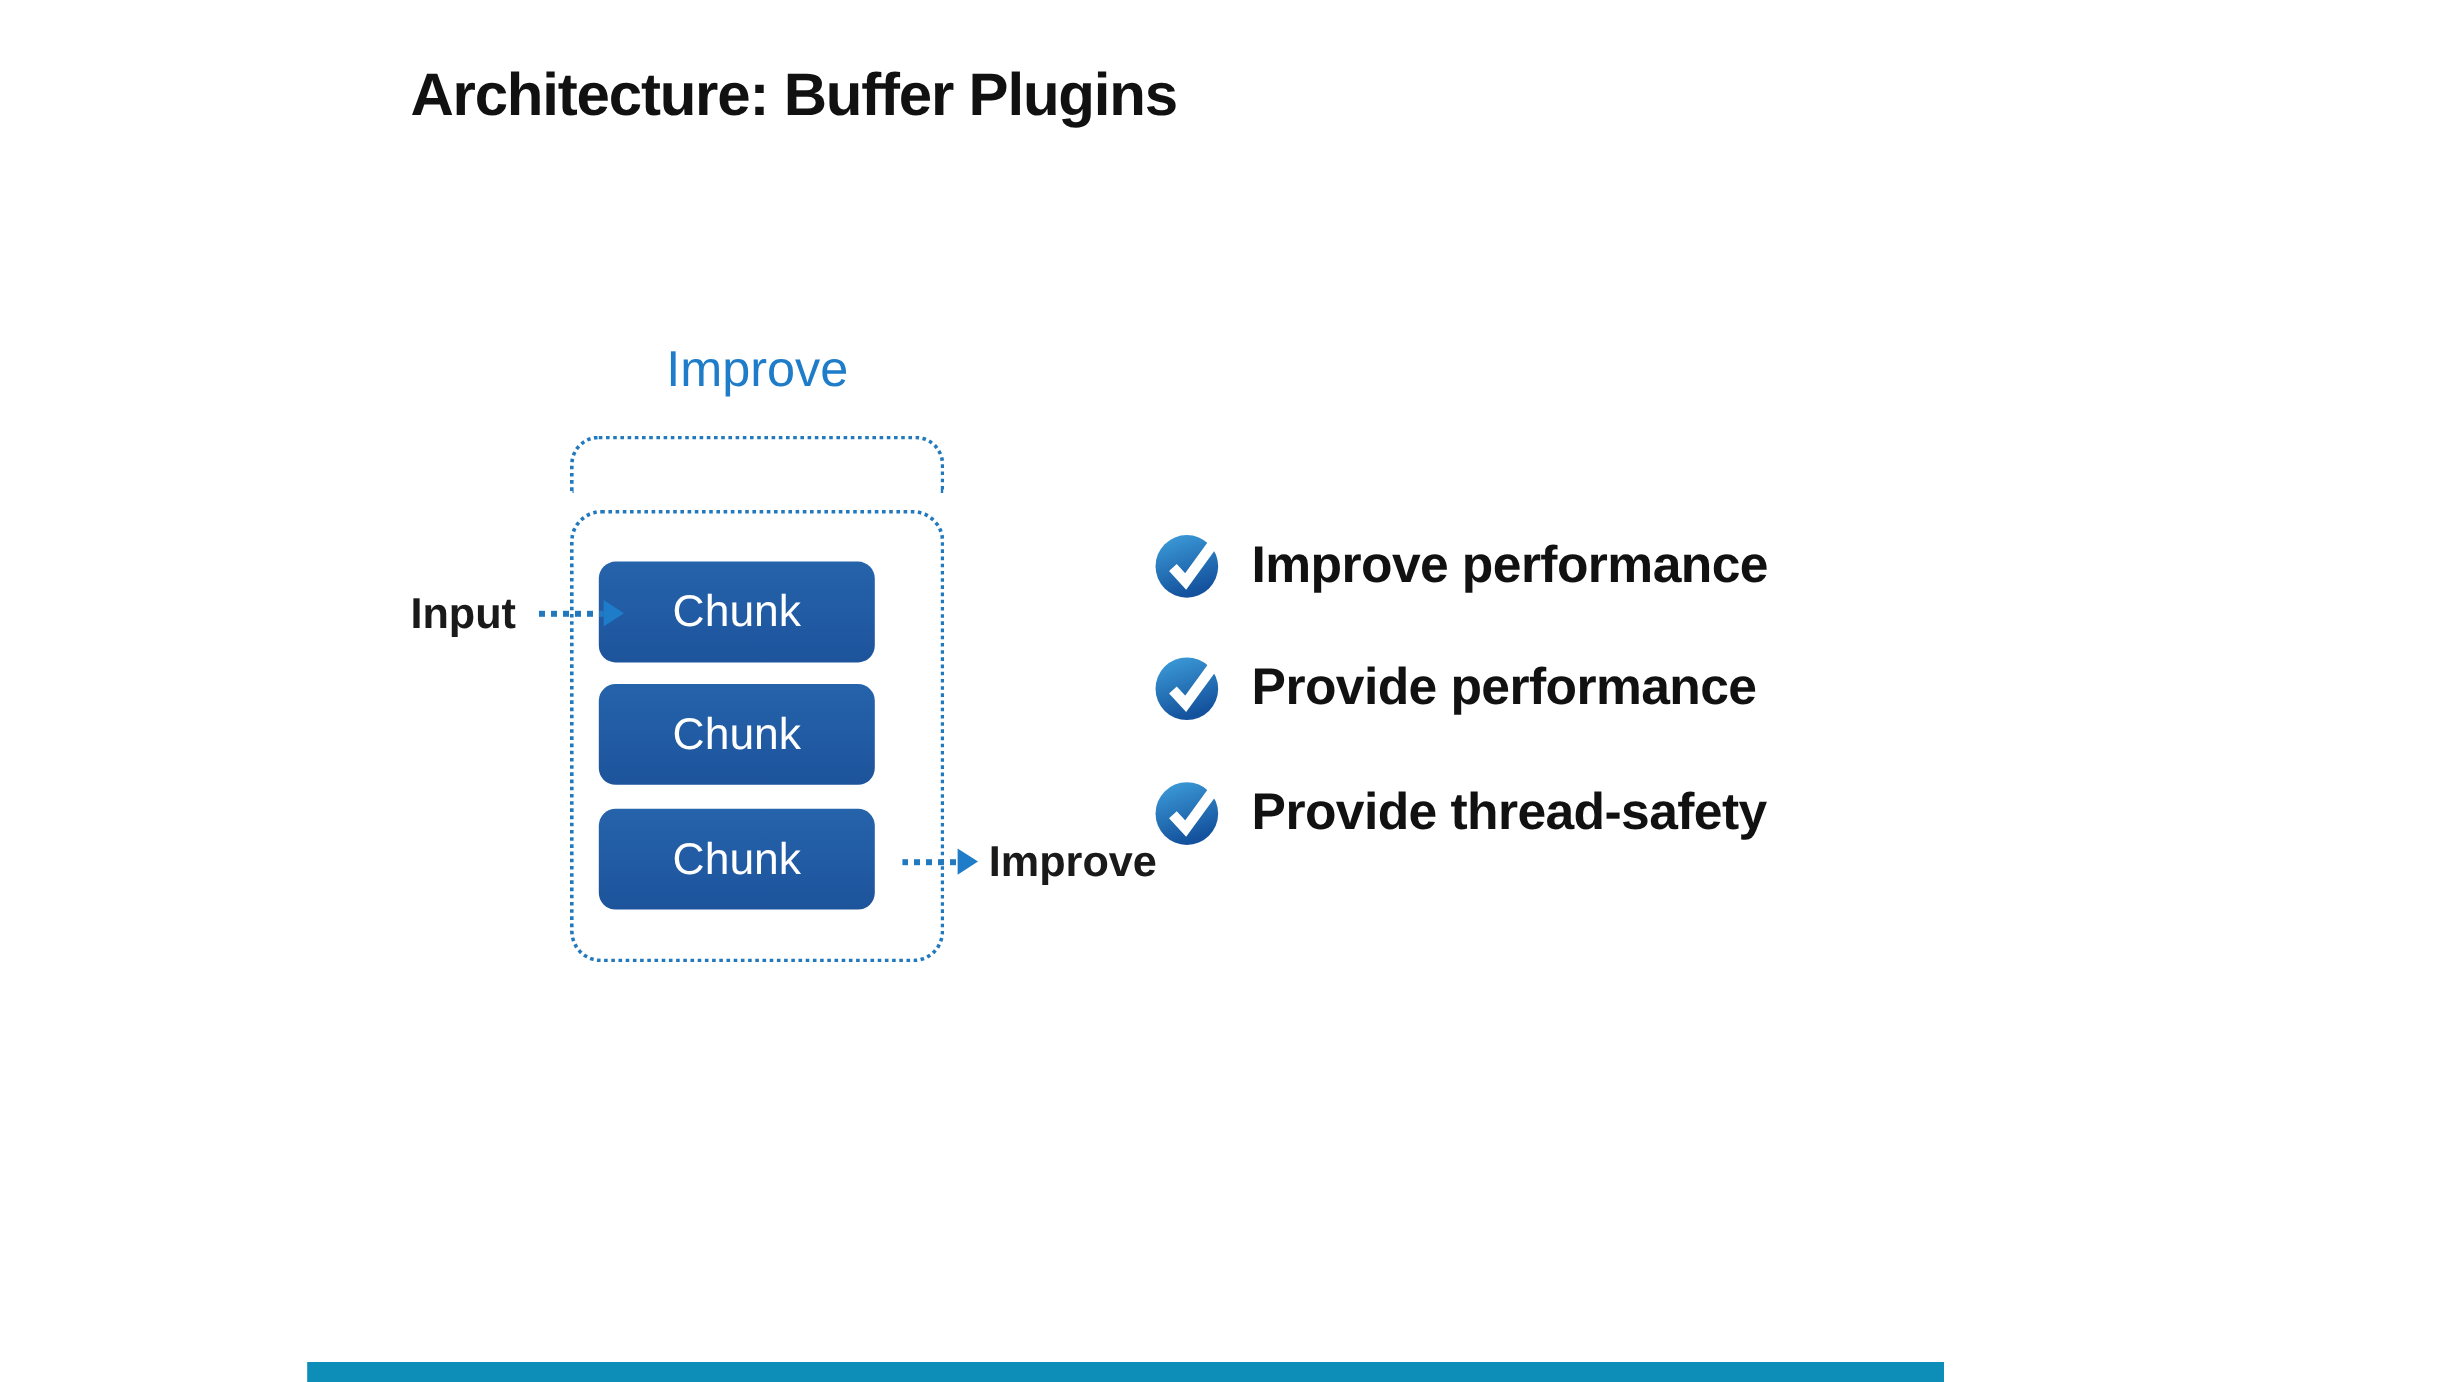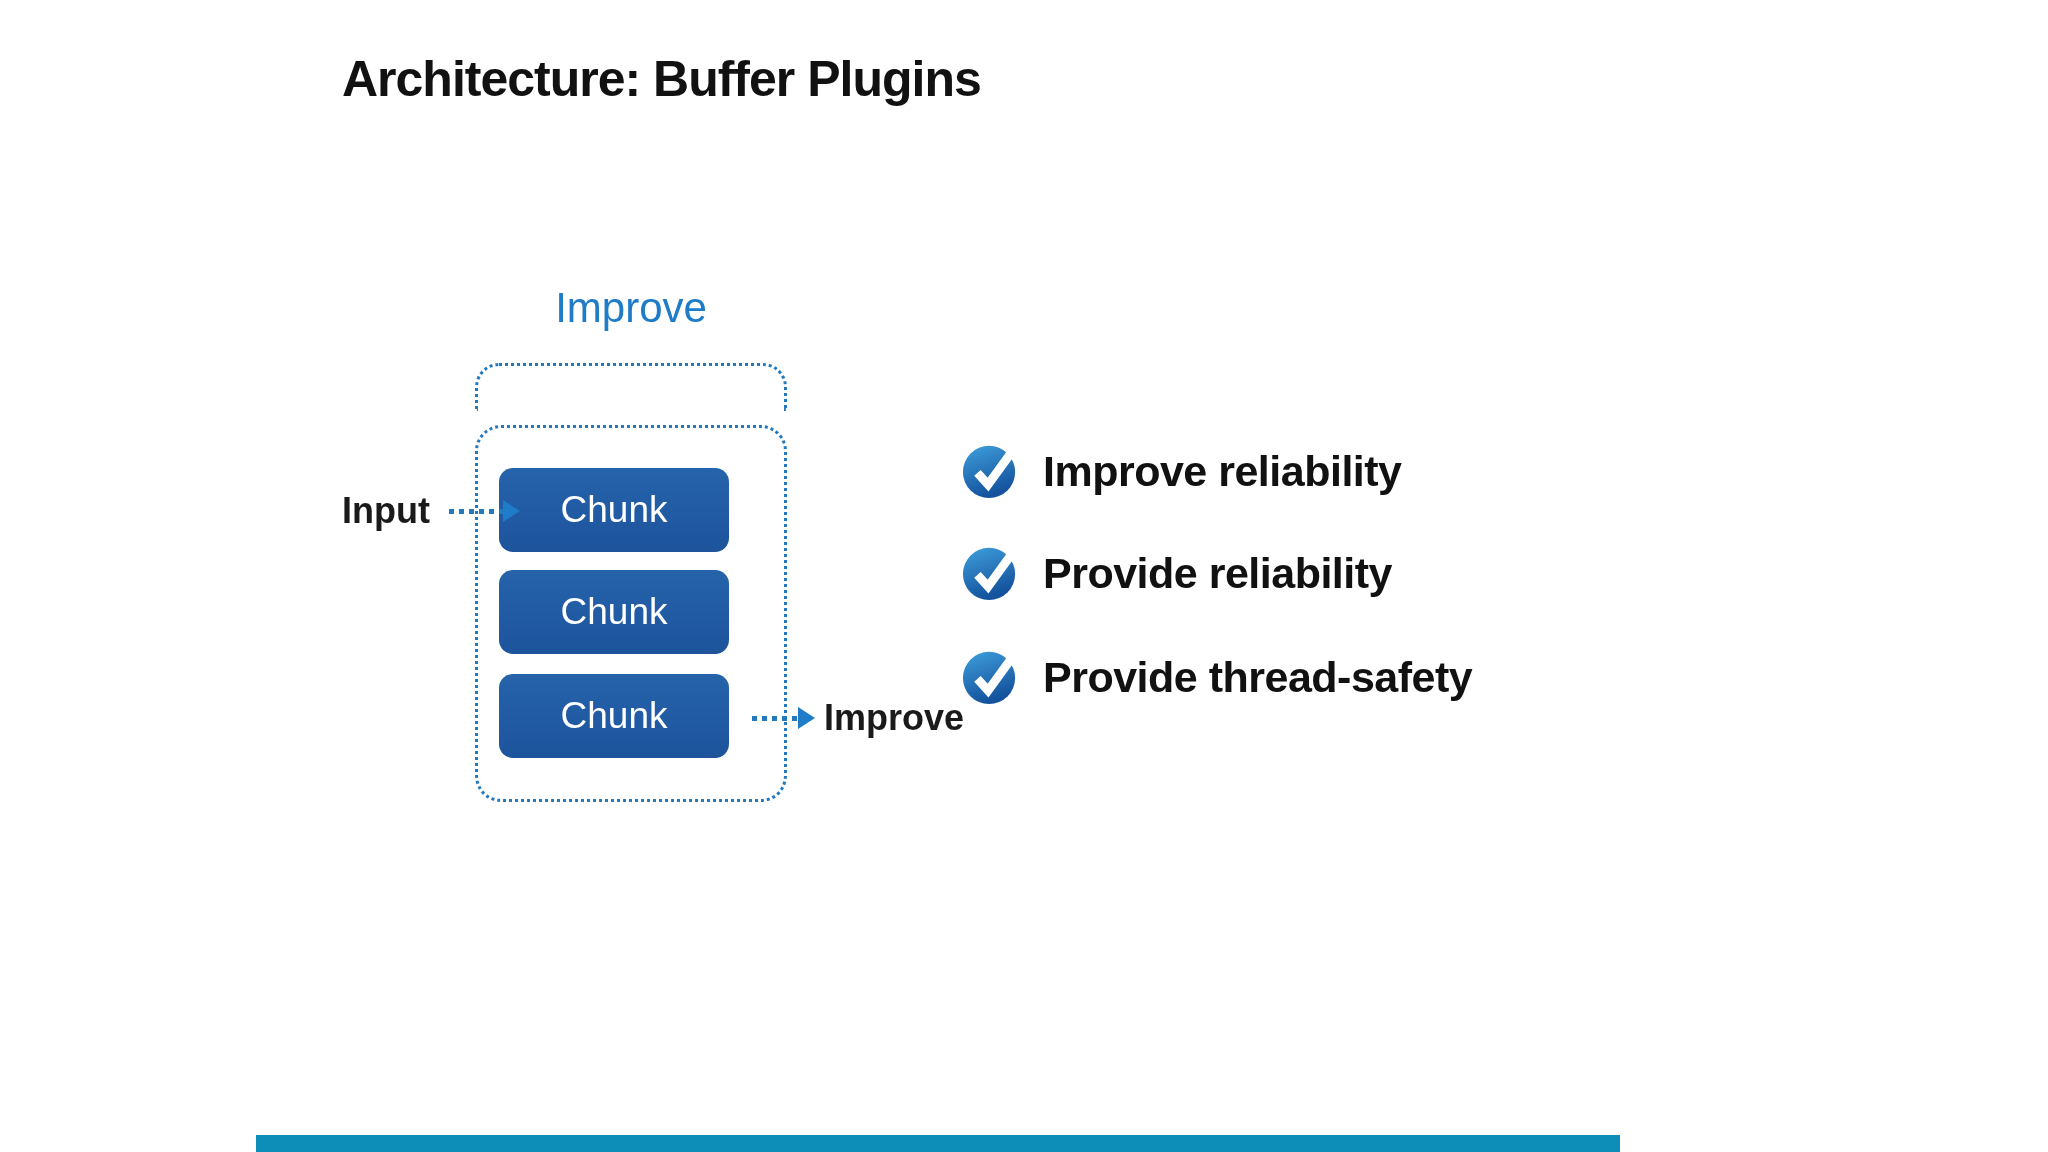--- a/index.html
+++ b/index.html
@@ -136,29 +136,29 @@
     <span class="dotted-shaft"></span>
     <span class="arrow-head"></span>
     <span class="flow-label">Improve</span>
   </div>
 
   <div class="check-item check-item-1">
     <svg class="badge" viewBox="0 0 60 60">
       <circle cx="29" cy="31" r="27" fill="url(#badge-grad)"></circle>
       <path d="M17 32 L28 44 L52 11" fill="none" stroke="#ffffff" stroke-width="9"></path>
     </svg>
-    <span class="check-label">Improve reliability</span>
+    <span class="check-label">Improve performance</span>
   </div>
 
   <div class="check-item check-item-2">
     <svg class="badge" viewBox="0 0 60 60">
       <circle cx="29" cy="31" r="27" fill="url(#badge-grad)"></circle>
       <path d="M17 32 L28 44 L52 11" fill="none" stroke="#ffffff" stroke-width="9"></path>
     </svg>
-    <span class="check-label">Provide reliability</span>
+    <span class="check-label">Provide performance</span>
   </div>
 
   <div class="check-item check-item-3">
     <svg class="badge" viewBox="0 0 60 60">
       <circle cx="29" cy="31" r="27" fill="url(#badge-grad)"></circle>
       <path d="M17 32 L28 44 L52 11" fill="none" stroke="#ffffff" stroke-width="9"></path>
     </svg>
     <span class="check-label">Provide thread-safety</span>
   </div>
 

